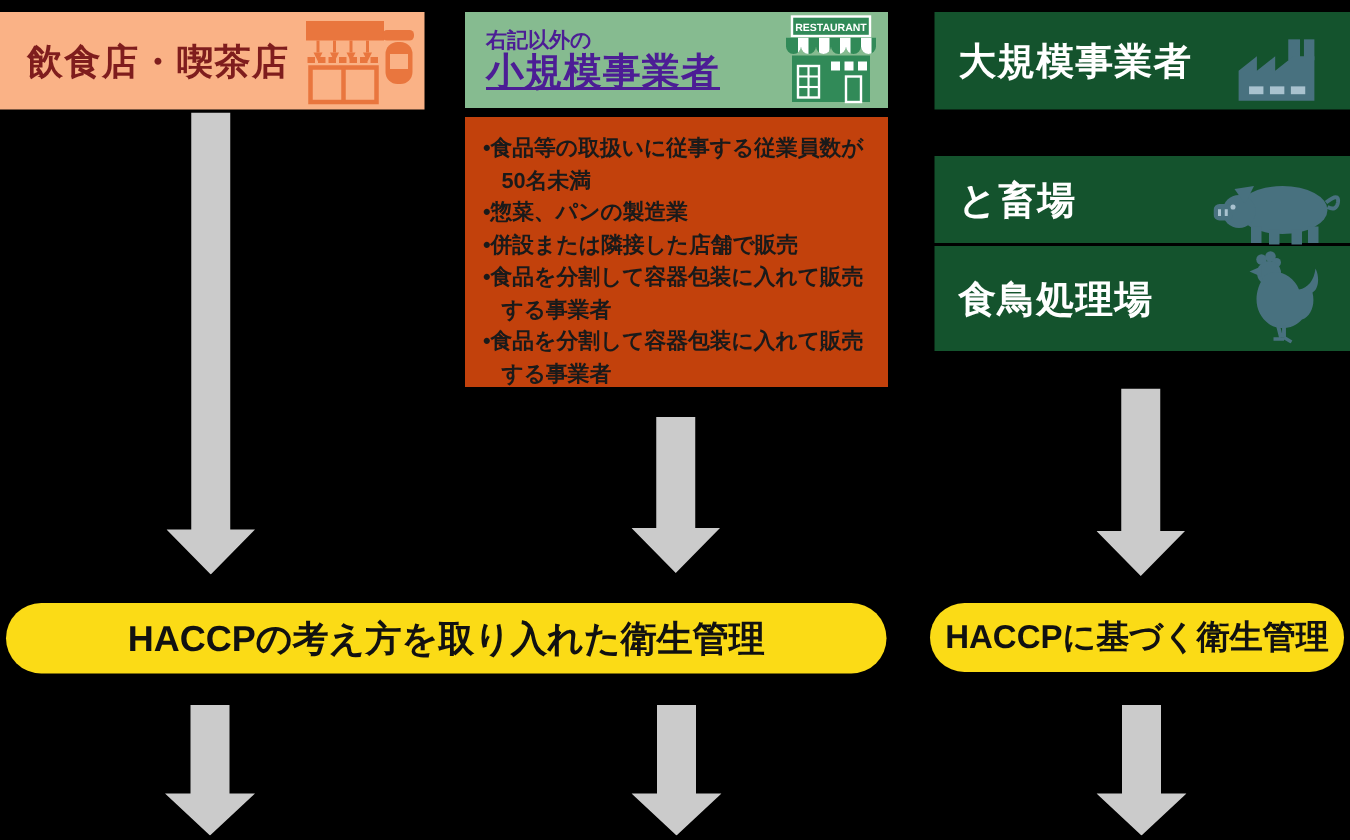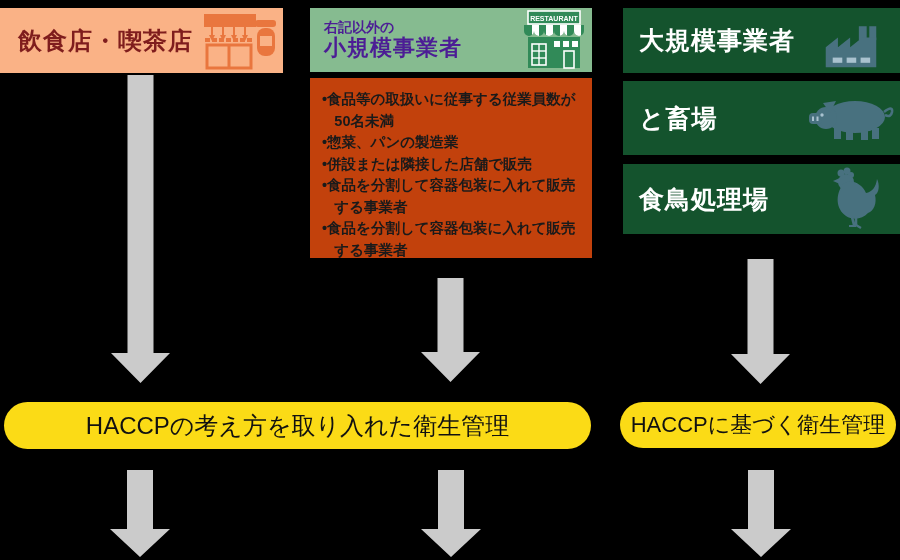--- a/index.html
+++ b/index.html
@@ -9,45 +9,45 @@
   }
   .box{position:absolute;box-sizing:border-box;display:flex;align-items:center;}
   
   .box-orange{left:0;top:8px;width:283px;height:65px;background:#FAB286;padding-left:18px;}
   .box-orange .lbl{color:#7f1d1d;font-weight:bold;font-size:24px;letter-spacing:1px;}
   .box-orange svg{position:absolute;right:6px;top:4px;}
   
   .box-green{left:310px;top:8px;width:282px;height:64px;background:#86BB90;padding-left:14px;}
   .green-text{display:flex;flex-direction:column;color:#4c1d95;font-weight:bold;line-height:1.15;}
   .green-sub{font-size:14px;}
-  .green-title{font-size:22px;letter-spacing:1px;}
+  .green-title{font-size:25px;letter-spacing:1px;text-decoration:underline;}
   .box-green svg{position:absolute;right:6px;top:2px;}
   
   .panel{position:absolute;left:310px;top:78px;width:282px;height:180px;background:#c2410c;box-sizing:border-box;padding:11px 10px 8px 12px;}
   .panel ul{margin:0;padding:0;list-style:none;}
   .panel li{
     color:#1A1A1A;font-weight:bold;font-size:14.5px;line-height:21.5px;
     padding-left:0.85em;text-indent:-0.85em;
   }
   .panel li::before{content:"•";}
   
   .box-blue{left:623px;width:277px;background:#14532d;padding-left:16px;}
   .box-blue .lbl{color:#fff;font-weight:bold;font-size:25px;letter-spacing:1px;}
   .box-blue svg{position:absolute;}
   .blue1{top:8px;height:65px;}
-  .blue2{top:81px;height:74px;}
+  .blue2{top:104px;height:58px;}
   .blue3{top:164px;height:70px;}
   
   .arrow{position:absolute;}
   .arrow polygon{fill:#CBCBCB;}
   
   .pill{
     position:absolute;background:#FBDB16;border-radius:24px;
     display:flex;align-items:center;justify-content:center;
-    color:#111;font-weight:normal;
+    color:#111;font-weight:bold;
   }
   .pill-left{left:4px;top:402px;width:587px;height:47px;font-size:24px;}
   .pill-right{left:620px;top:402px;width:276px;height:46px;font-size:22px;}
 </style>
 </head>
 <body>
 
 <div class="canvas">
 
   <div class="box box-orange">

